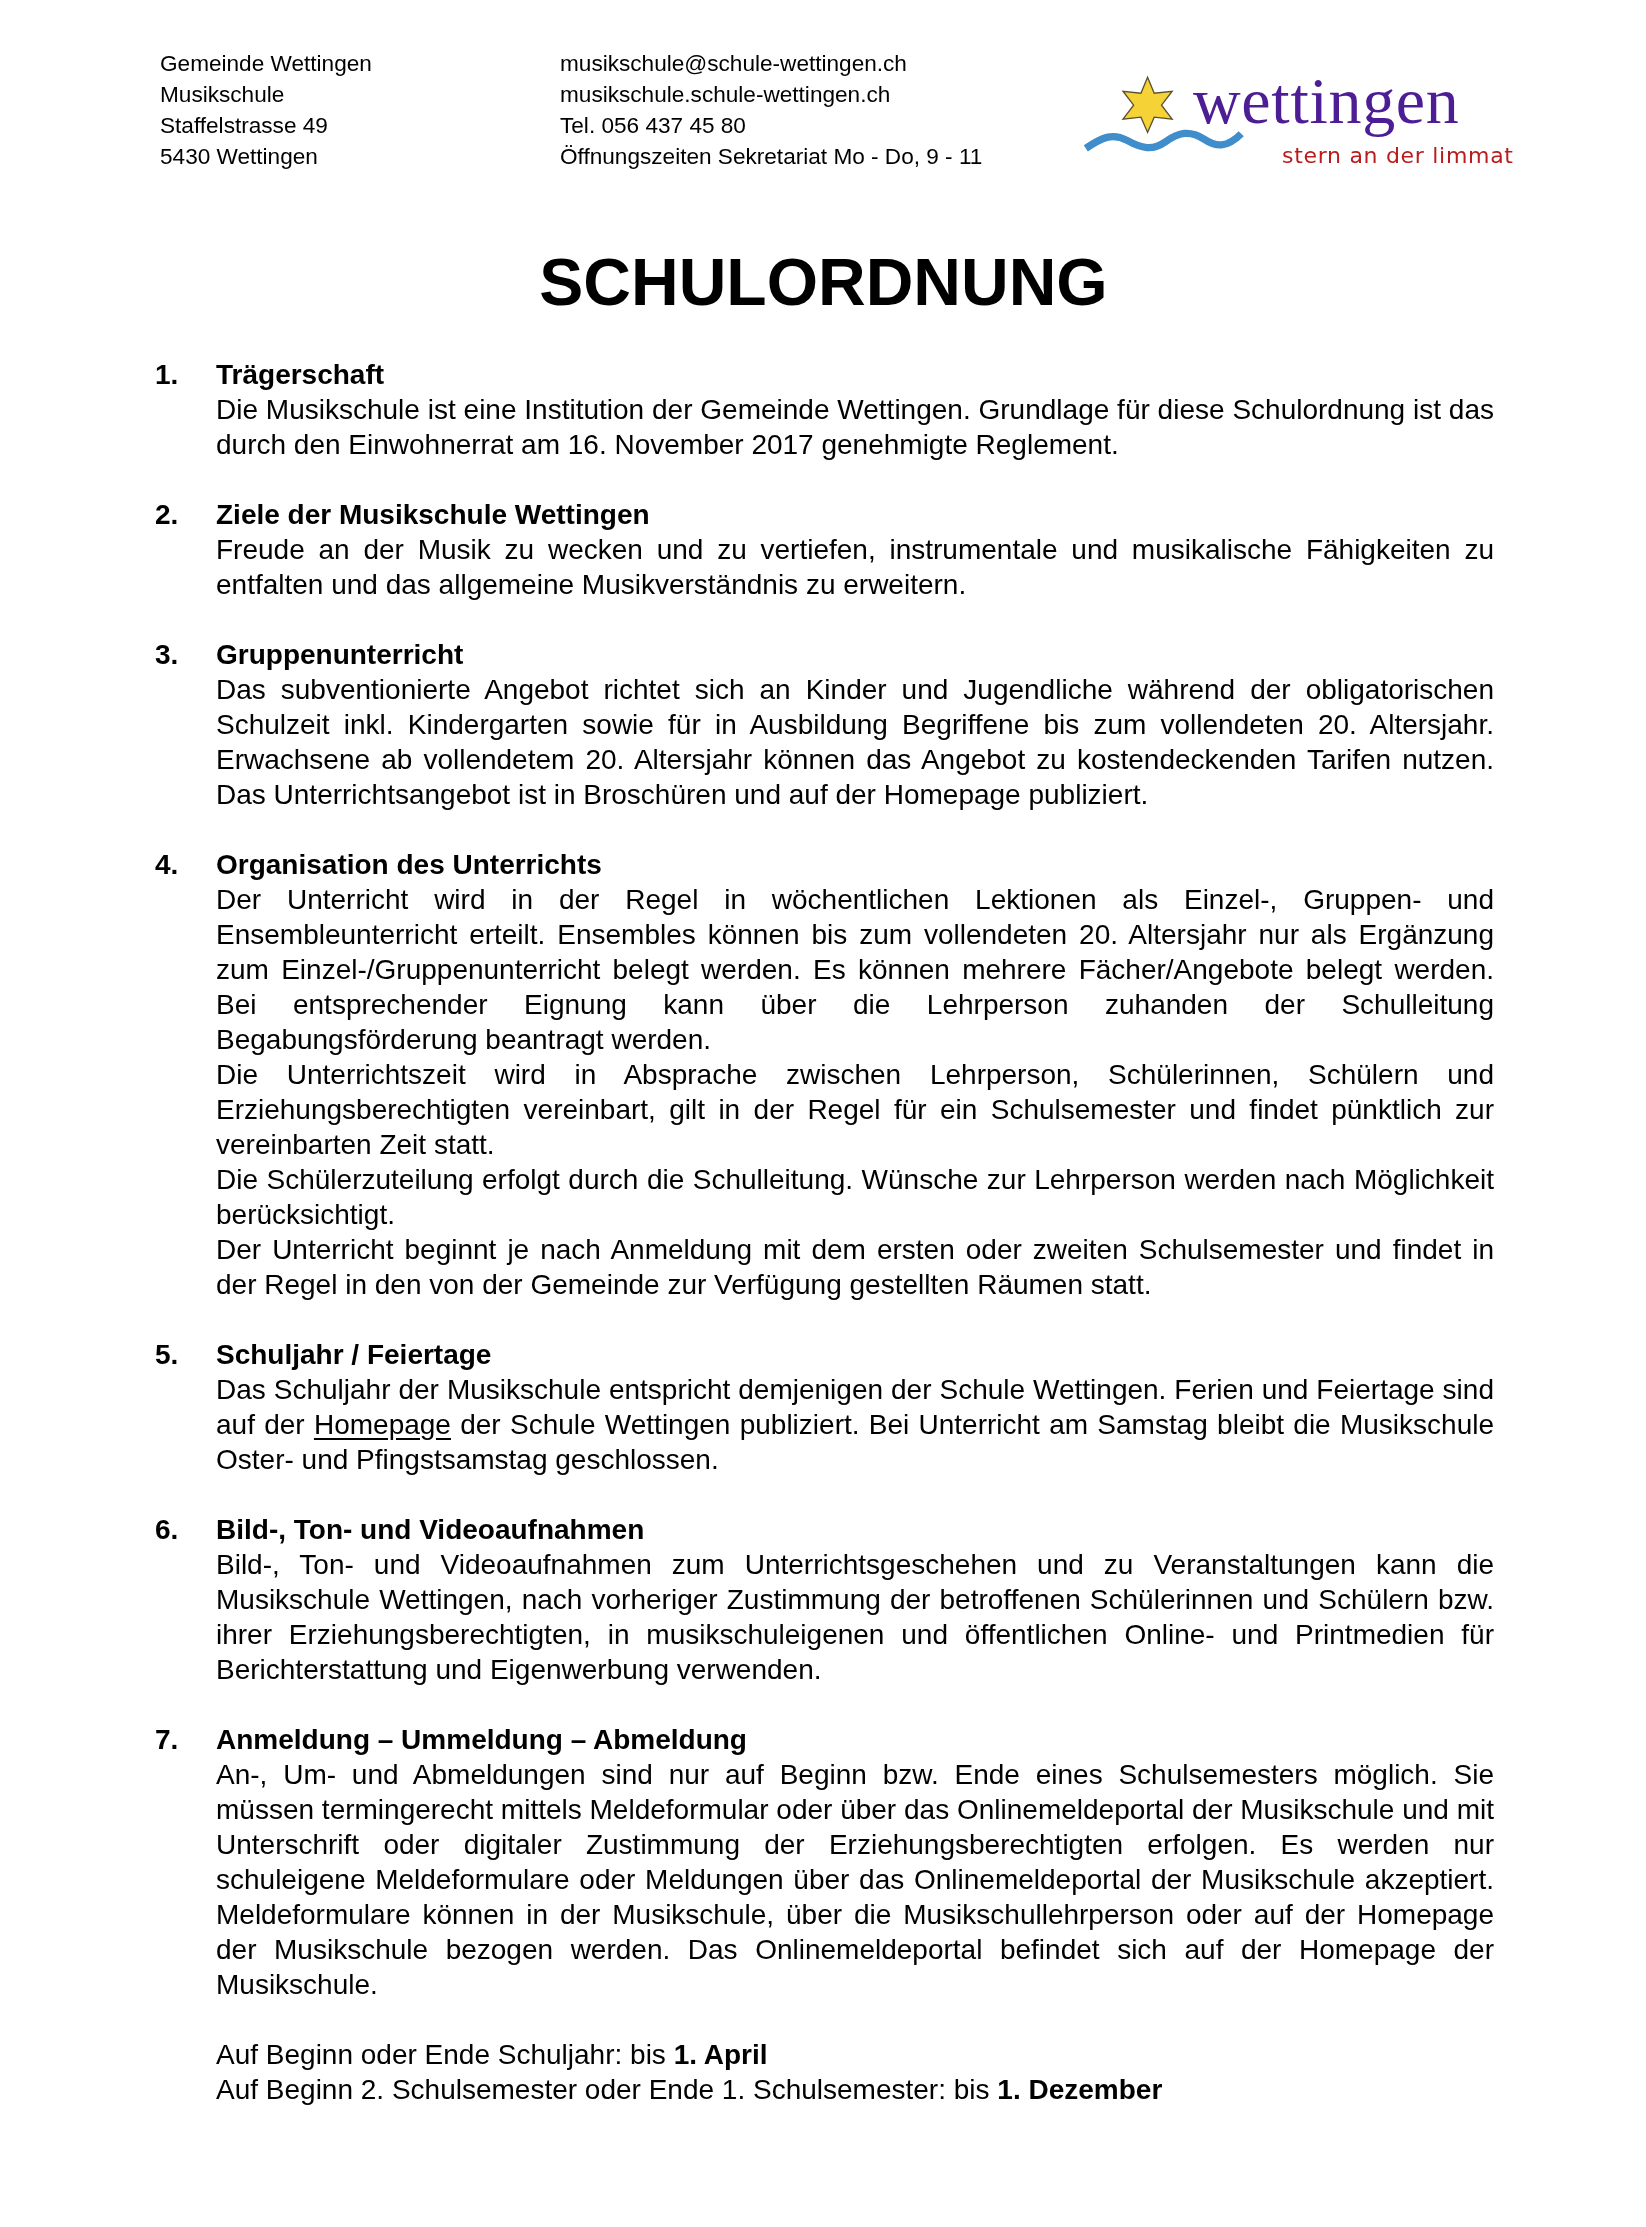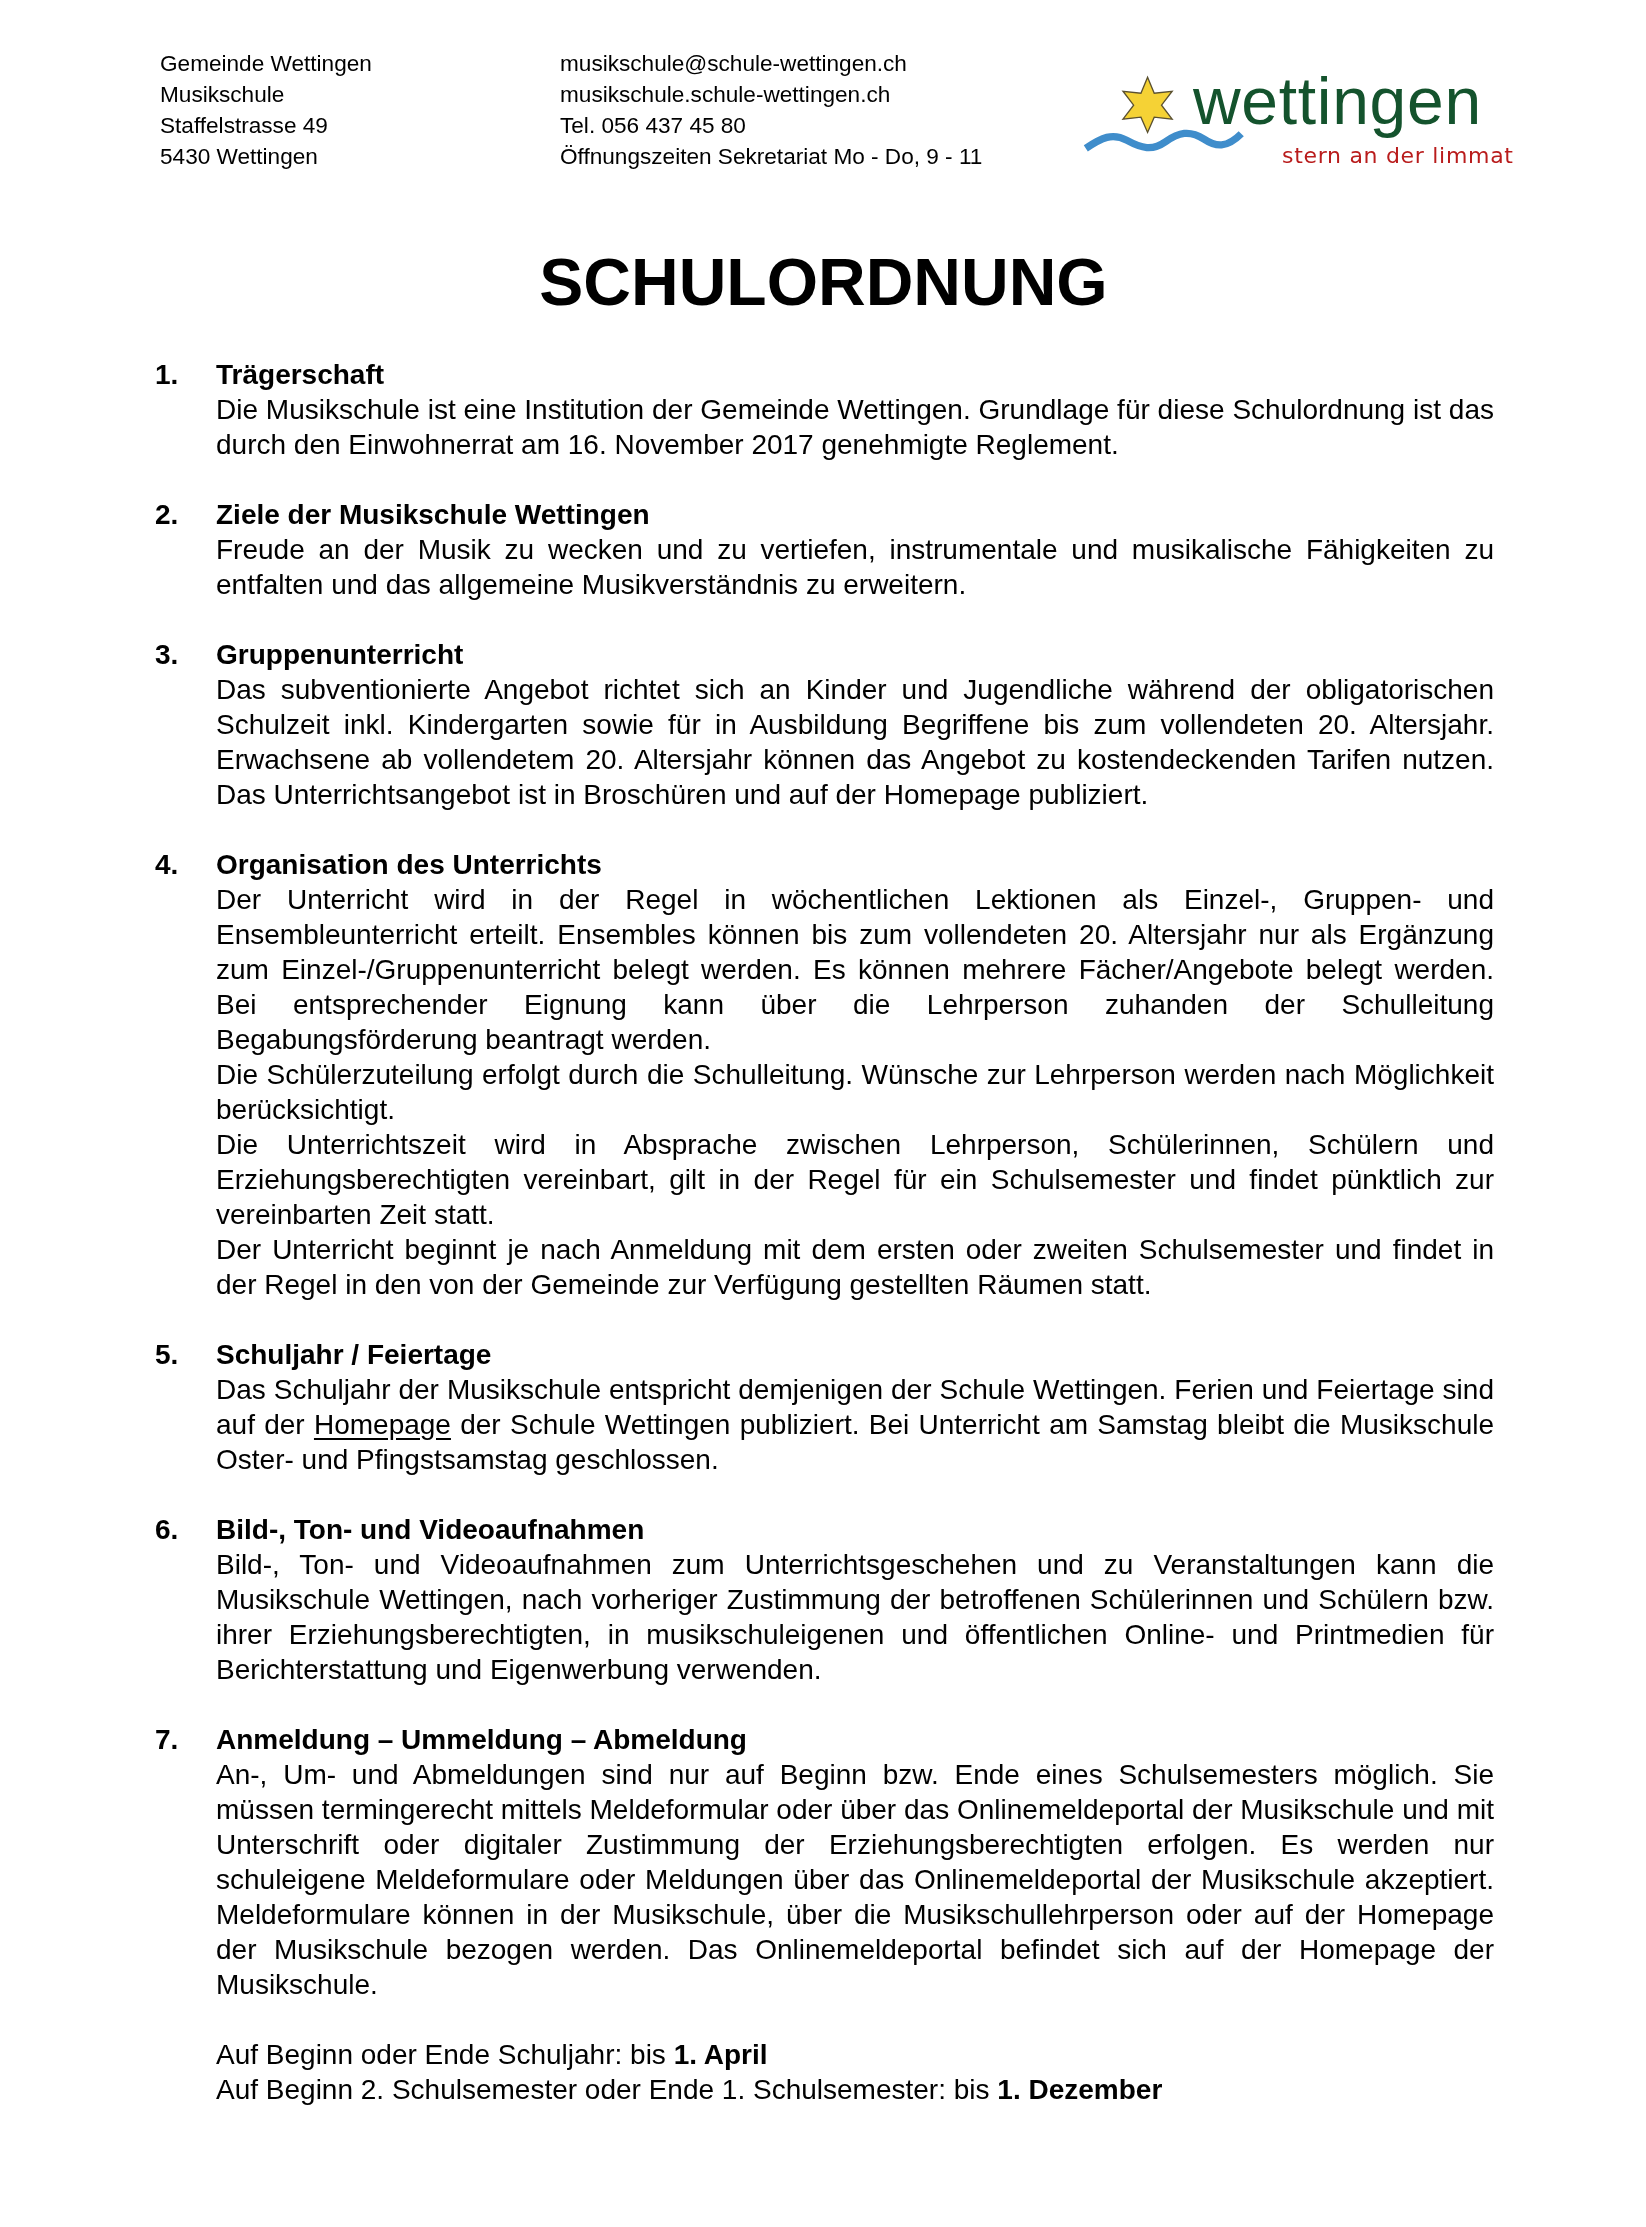--- a/index.html
+++ b/index.html
@@ -29,24 +29,24 @@
       left: 1083px;
       top: 66px;
       width: 412px;
       height: 106px;
     }
     .logo svg { position: absolute; left: 0; top: 0; }
     .logo-word {
       position: absolute;
       left: 110px;
       top: -5.3px;
-      font-family: Liberation Sans, sans-serif;
+      font-family: Liberation Serif, serif;
       font-size: 66px;
       line-height: 80px;
-      color: #14532d;
+      color: #4c1d95;
       letter-spacing: 0.7px;
       white-space: nowrap;
     }
     .logo-tagline {
       position: absolute;
       left: 199px;
       top: 77px;
       font-family: "DejaVu Sans", sans-serif;
       font-size: 22px;
       line-height: 26.6px;
@@ -151,22 +151,22 @@
         <div class="sec-heading">Gruppenunterricht</div>
         <div class="para">Das subventionierte Angebot richtet sich an Kinder und Jugendliche während der obligatorischen Schulzeit inkl. Kindergarten sowie für in Ausbildung Begriffene bis zum vollendeten 20. Altersjahr. Erwachsene ab vollendetem 20. Altersjahr können das Angebot zu kostendeckenden Tarifen nutzen. Das Unterrichtsangebot ist in Broschüren und auf der Homepage publiziert.</div>
       </div>
     </div>
 
     <div class="section">
       <div class="sec-num">4.</div>
       <div class="sec-content">
         <div class="sec-heading">Organisation des Unterrichts</div>
         <div class="para">Der Unterricht wird in der Regel in wöchentlichen Lektionen als Einzel-, Gruppen- und Ensembleunterricht erteilt. Ensembles können bis zum vollendeten 20. Altersjahr nur als Ergänzung zum Einzel-/Gruppenunterricht belegt werden. Es können mehrere Fächer/Angebote belegt werden. Bei entsprechender Eignung kann über die Lehrperson zuhanden der Schulleitung Begabungsförderung beantragt werden.</div>
+        <div class="para">Die Unterrichtszeit wird in Absprache zwischen Lehrperson, Schülerinnen, Schülern und Erziehungsberechtigten vereinbart, gilt in der Regel für ein Schulsemester und findet pünktlich zur vereinbarten Zeit statt.</div>
         <div class="para">Die Schülerzuteilung erfolgt durch die Schulleitung. Wünsche zur Lehrperson werden nach Möglichkeit berücksichtigt.</div>
-        <div class="para">Die Unterrichtszeit wird in Absprache zwischen Lehrperson, Schülerinnen, Schülern und Erziehungsberechtigten vereinbart, gilt in der Regel für ein Schulsemester und findet pünktlich zur vereinbarten Zeit statt.</div>
         <div class="para">Der Unterricht beginnt je nach Anmeldung mit dem ersten oder zweiten Schulsemester und findet in der Regel in den von der Gemeinde zur Verfügung gestellten Räumen statt.</div>
       </div>
     </div>
 
     <div class="section">
       <div class="sec-num">5.</div>
       <div class="sec-content">
         <div class="sec-heading">Schuljahr / Feiertage</div>
         <div class="para"><span>Das Schuljahr der Musikschule entspricht demjenigen der Schule Wettingen. Ferien und Feiertage sind auf der </span><span class="u">Homepage</span><span> der Schule Wettingen publiziert. Bei Unterricht am Samstag bleibt die Musikschule Oster- und Pfingstsamstag geschlossen.</span></div>
       </div>

